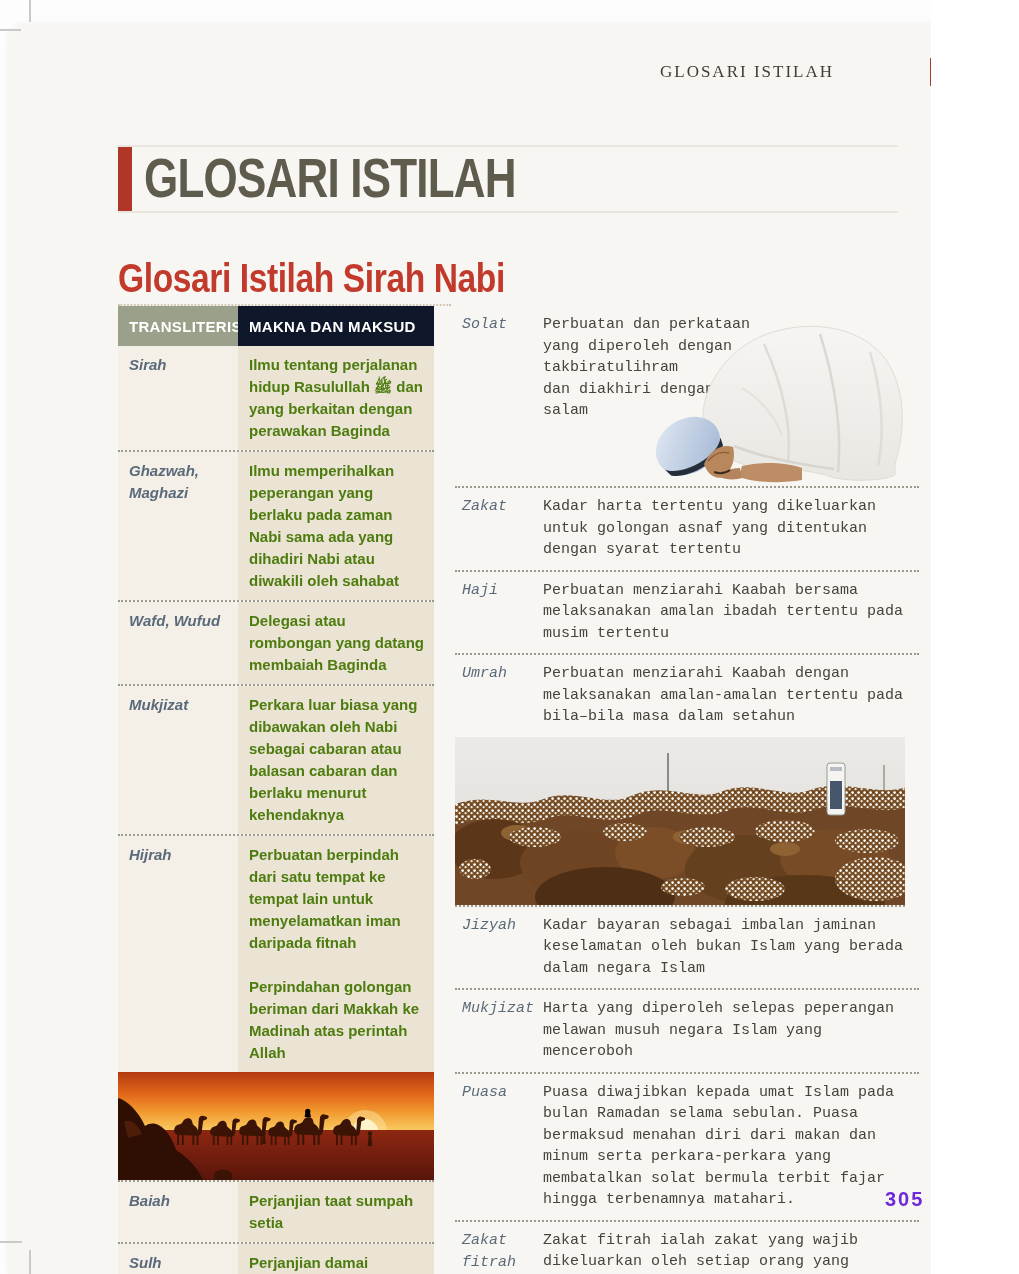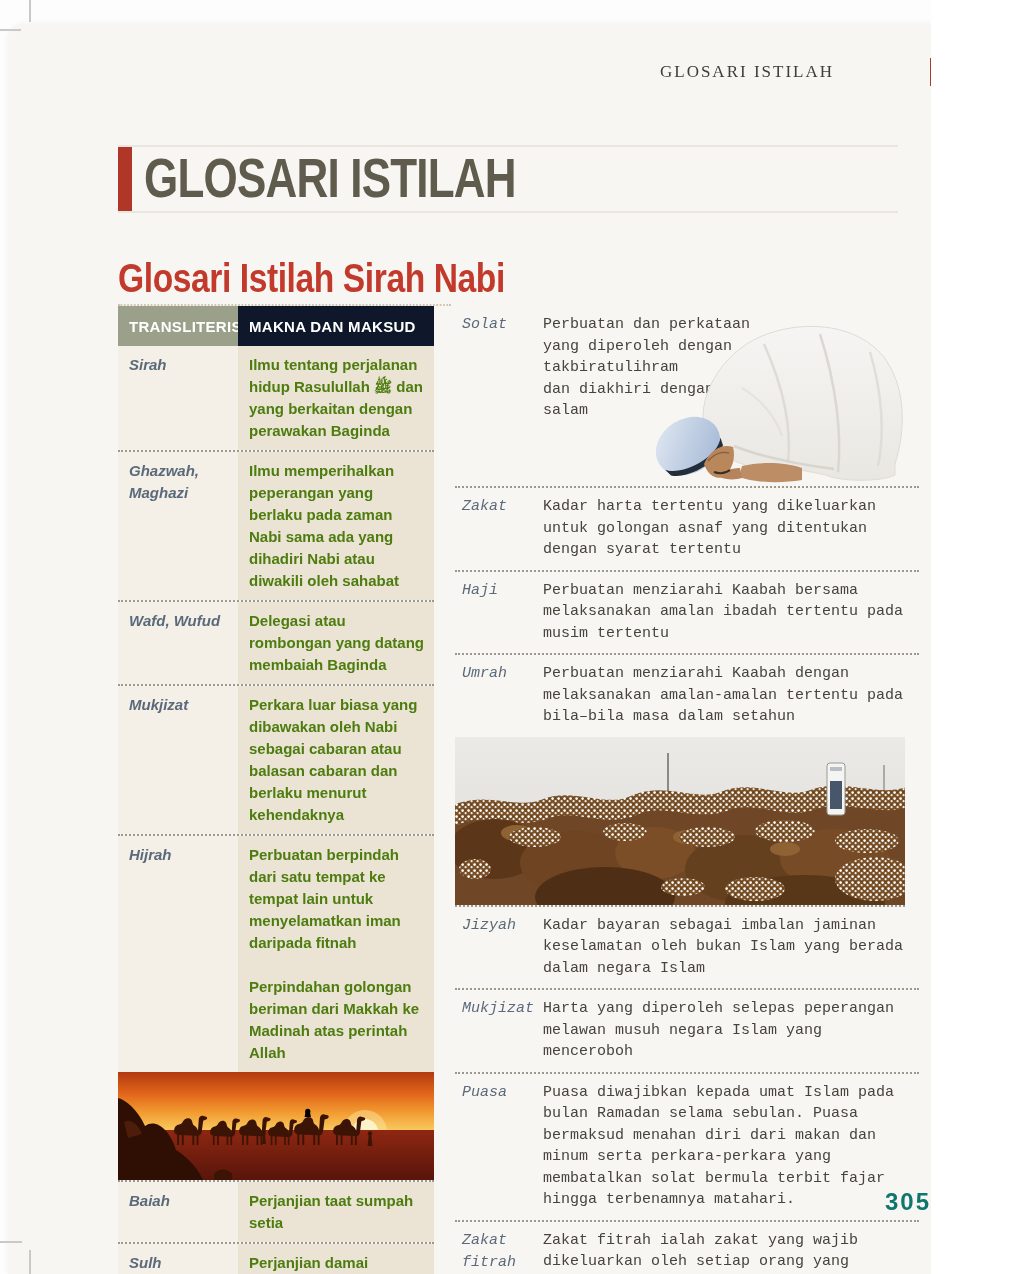--- a/index.html
+++ b/index.html
@@ -91,21 +91,21 @@
   .e-umrah { min-height:72px; border-bottom:none; }
   .e-jizyah { min-height:57px; } .e-ghanimah { min-height:55px; }
   .e-puasa { min-height:104px; } .e-zakatfitrah { min-height:82px; border-bottom:none; }
   .arafah-wrap { width:450px; height:170px; border-bottom:2px dotted #9a998b; }
   .arafah-wrap svg { display:block; }
 
   .praying-man { position:absolute; left:642px; top:296px; width:278px; height:192px; z-index:2; }
 
   .page-number {
     position:absolute; left:885px; top:1188px;
-    font-size:24px; font-weight:bold; color:#0f766e; letter-spacing:2px;
+    font-size:20px; font-weight:bold; color:#6d28d9; letter-spacing:2px;
   }
 </style>
 </head>
 <body>
 
 <div class="canvas">
 
   <div class="crop" style="left:29px;top:0;width:2px;height:22px;"></div>
   <div class="crop" style="left:0;top:29px;width:21px;height:2px;"></div>
   <div class="crop" style="left:0;top:1241px;width:22px;height:2px;"></div>

